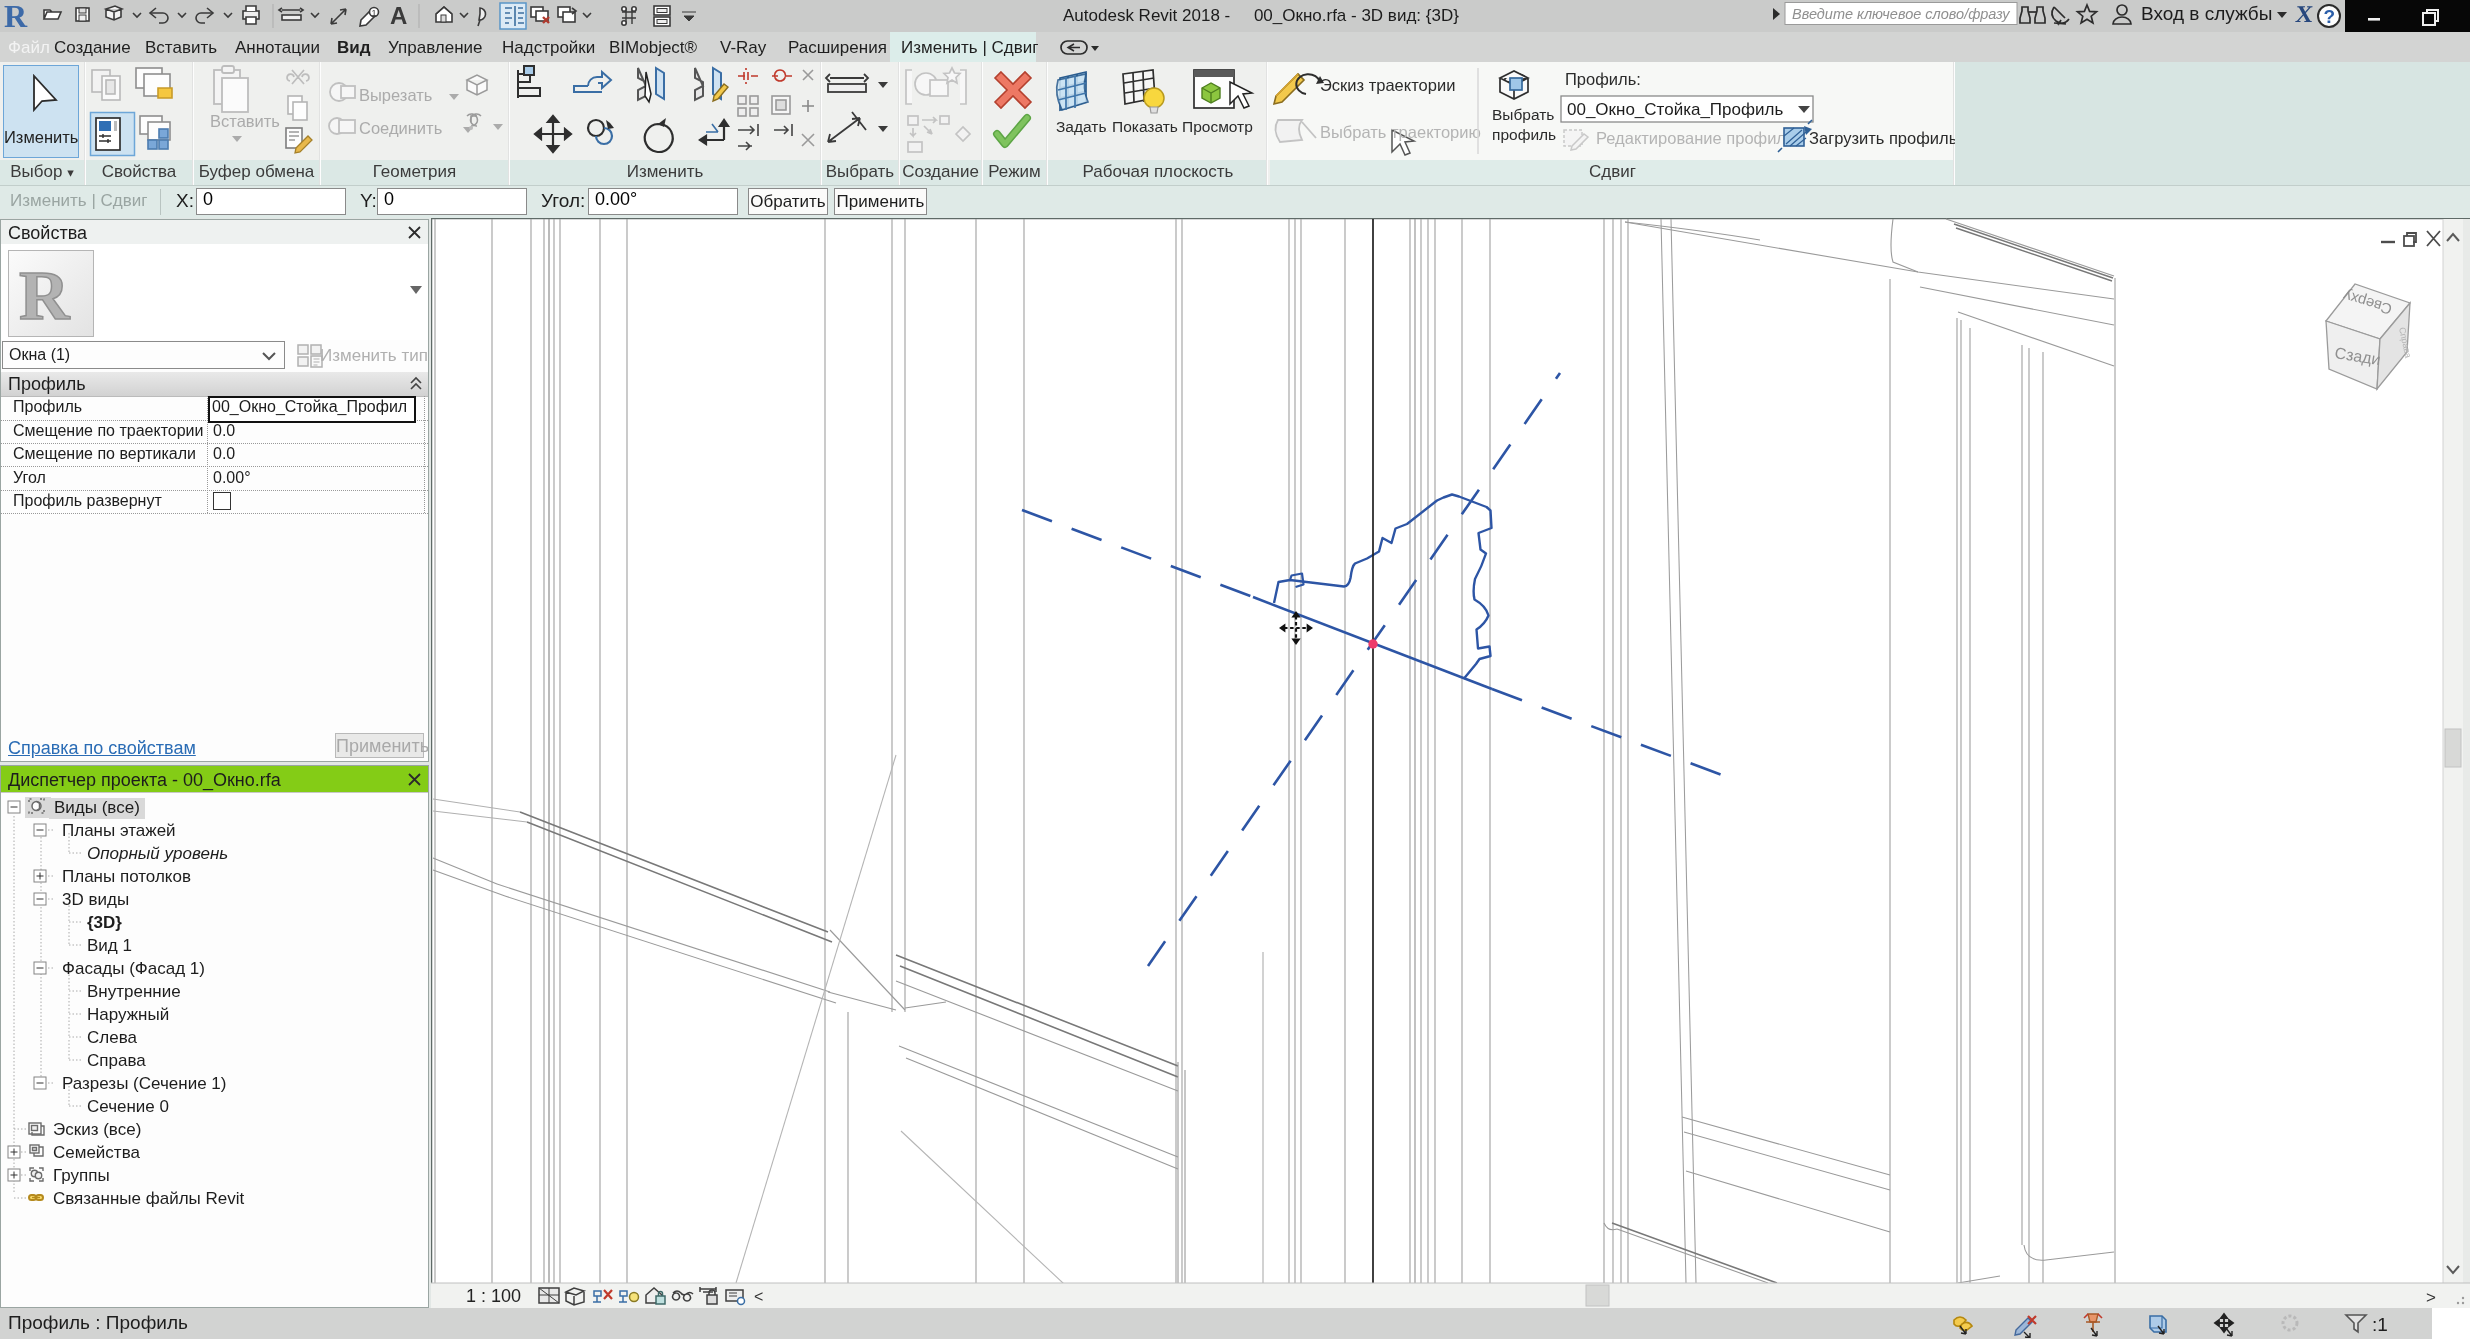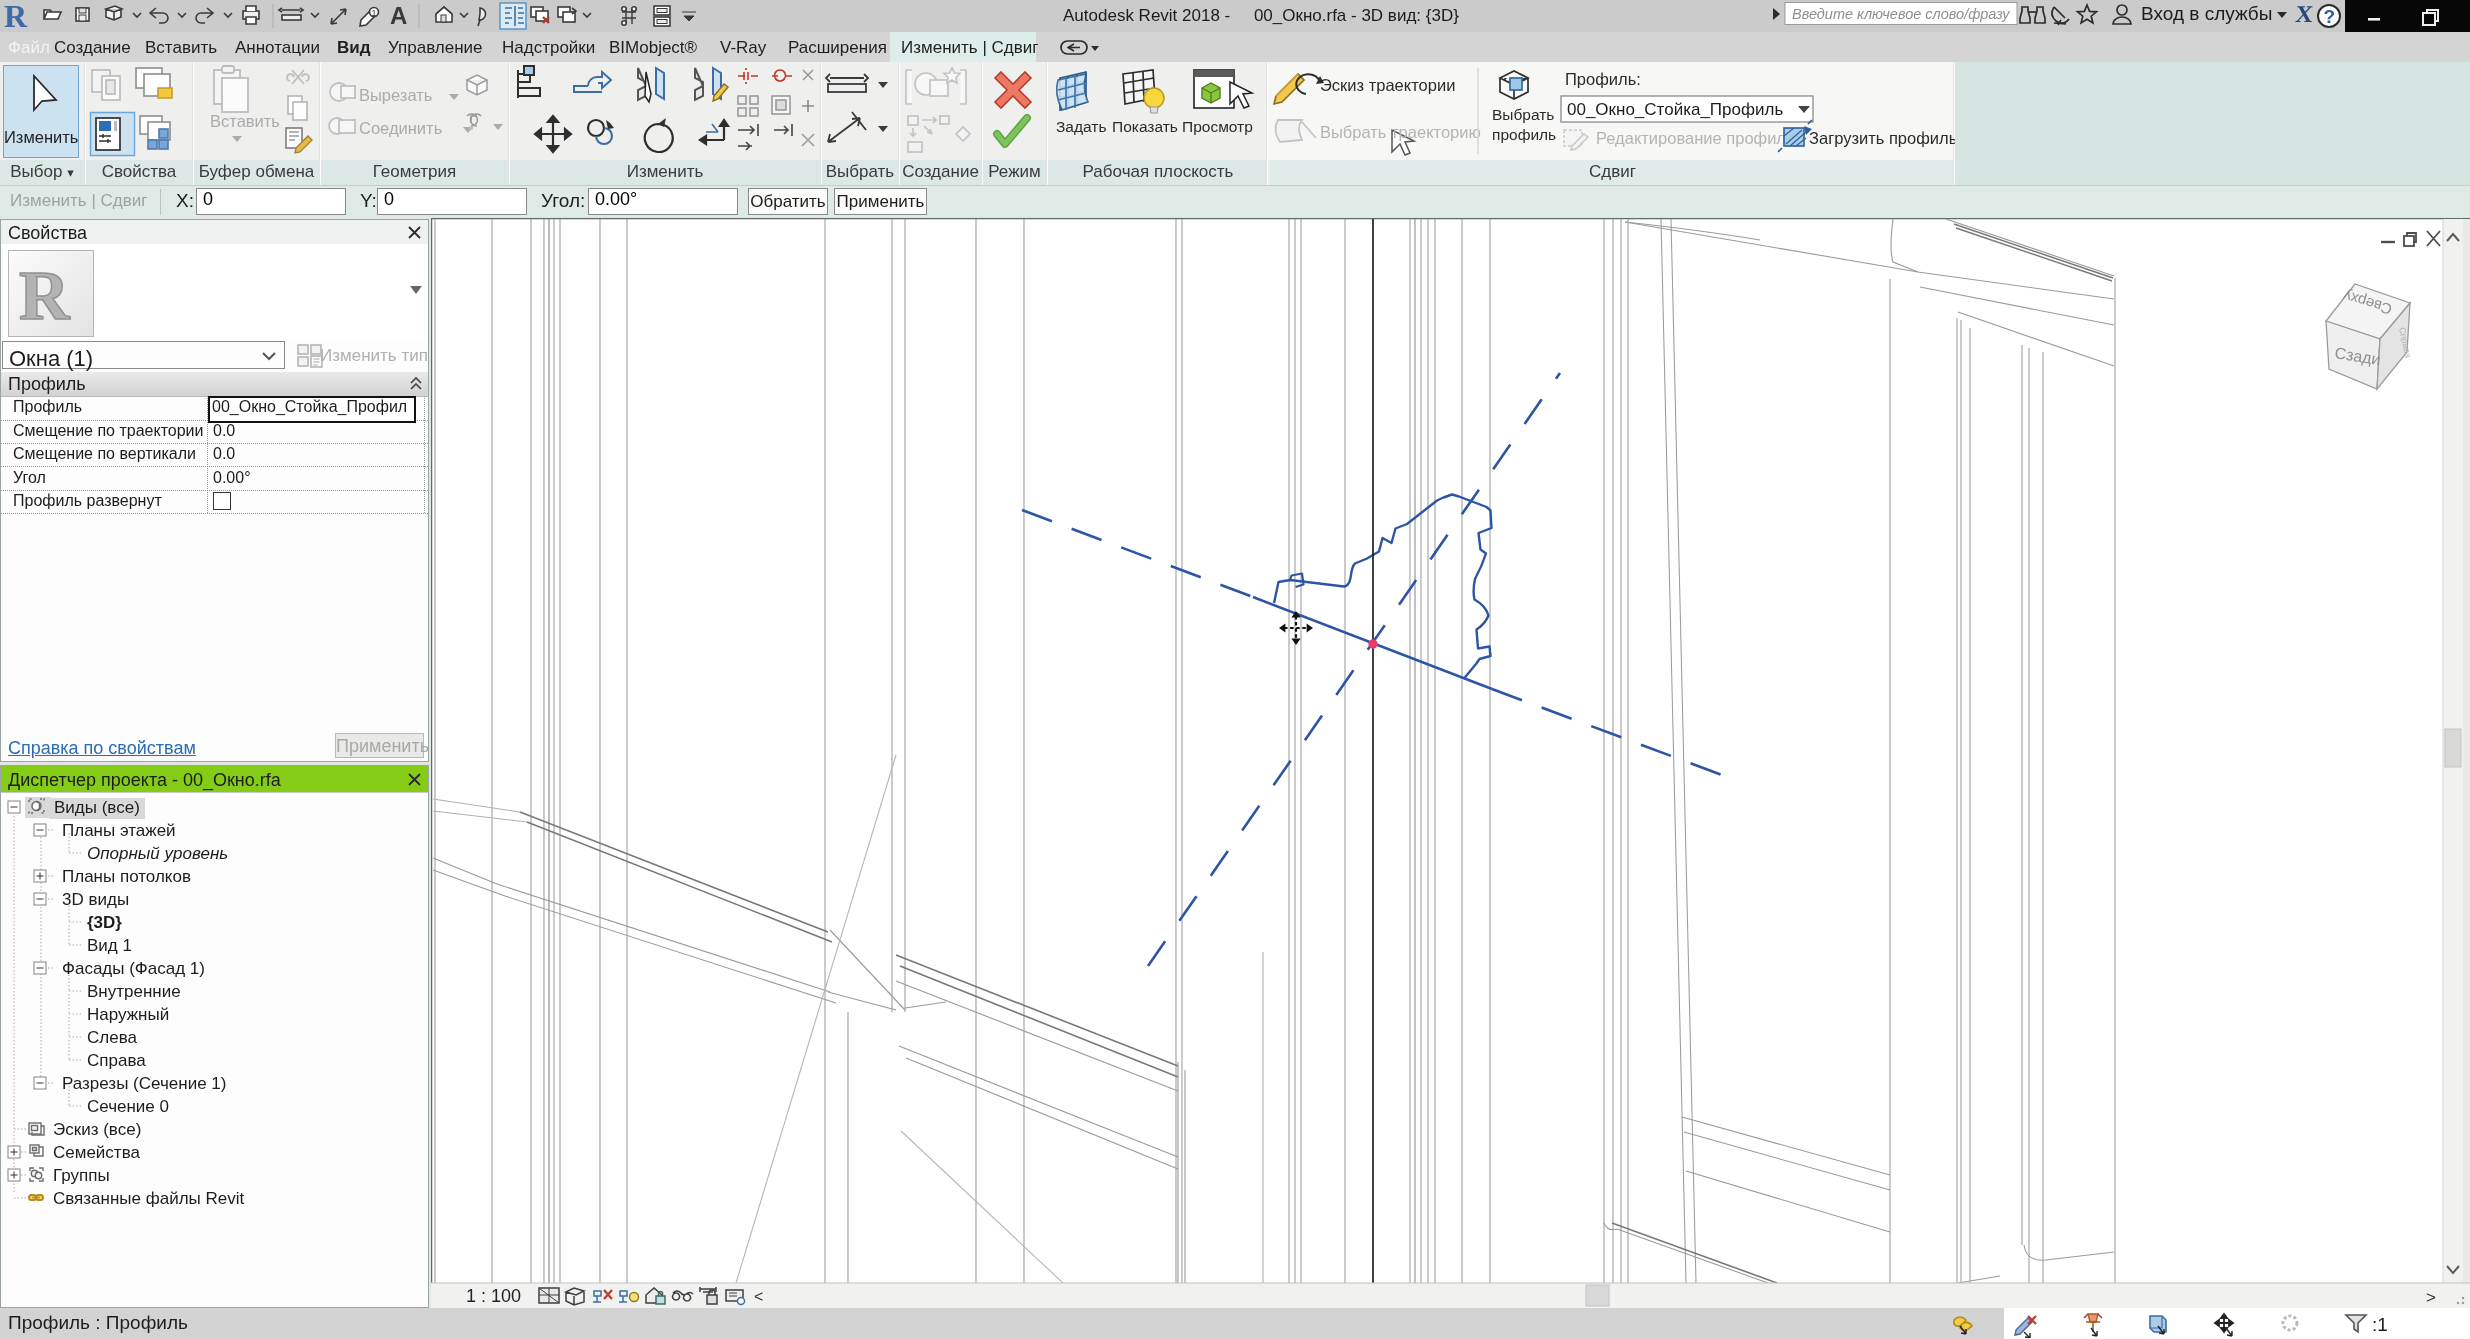--- a/index.html
+++ b/index.html
@@ -4,21 +4,21 @@
 html,body{margin:0;padding:0;width:2470px;height:1339px;overflow:hidden;background:#fff;font-family:"Liberation Sans",sans-serif;}
 .abs{position:absolute;}
 svg{display:block;}
 #titlebar{left:0;top:0;width:2470px;height:32px;background:#cacbca;}
 #tabrow{left:0;top:32px;width:2470px;height:30px;background:#d3d4d3;}
 .tab{position:absolute;top:0;height:30px;line-height:31px;font-size:17px;color:#1f1f1f;white-space:nowrap;}
 #ribbon{left:0;top:62px;width:2470px;height:123px;background:#eff0ee;}
 .plabel{position:absolute;top:98px;height:25px;line-height:24px;font-size:17px;color:#3b3b3b;text-align:center;background:#dbe8e5;white-space:nowrap;}
 .psep{position:absolute;top:0;width:2px;height:123px;background:linear-gradient(90deg,#c6c7c6 0,#fdfdfd 1px);}
 #optbar{left:0;top:185px;width:2470px;height:33px;background:#dfeae7;border-top:1px solid #c2cecb;box-sizing:border-box;}
-#statusbar{left:0;top:1308px;width:2004px;height:31px;background:#d2d3d2;}
+#statusbar{left:0;top:1308px;width:2432px;height:31px;background:#d2d3d2;}
 .fld{position:absolute;background:#fff;border:1px solid #8a8a8a;font-size:18px;box-sizing:border-box;}
 .btn{position:absolute;background:#ececeb;border:1px solid #8a8a8a;font-size:17px;text-align:center;box-sizing:border-box;color:#1d1d1d;}
 .ico{position:absolute;}
 </style></head>
 <body>
 
 <div class="abs" id="titlebar">
 <svg class="ico" style="left:0;top:0" width="700" height="32" viewBox="0 0 700 32">
 
   <text x="4" y="27" font-size="32" font-weight="bold" fill="#3d6aa8" font-family="Liberation Serif,serif">R</text>
@@ -445,21 +445,21 @@
       <svg class="ico" style="left:8px;top:6px" width="70" height="74" viewBox="0 0 70 74">
         <text x="2" y="62" font-size="70" font-weight="bold" fill="#b3b3b3" font-family="Liberation Serif,serif" stroke="#909090" stroke-width="1.5">R</text>
       </svg>
     </div>
     <svg class="ico" style="left:407px;top:40px" width="16" height="12" viewBox="0 0 16 12">
         <path d="M2 2 l6 8 6 -8 z" fill="#666"></path>
       </svg>
   </div>
 
   <div class="abs" style="left:1px;top:121px;width:283px;height:28px;background:#fdfdfd;border:1px solid #8a8a8a;box-sizing:border-box;">
-    <span style="position:absolute;left:6px;top:4px;font-size:22px;color:#1d1d1d;">Окна (1)</span>
+    <span style="position:absolute;left:6px;top:4px;font-size:16px;color:#1d1d1d;">Окна (1)</span>
     <svg class="ico" style="left:258px;top:9px" width="16" height="11" viewBox="0 0 16 11">
         <path d="M2 2 l6 6 6 -6" stroke="#555" stroke-width="2" fill="none"></path>
       </svg>
   </div>
   <svg class="ico" style="left:295px;top:123px" width="30" height="26" viewBox="0 0 30 26">
     <g stroke="#b0b0b0" stroke-width="1.5" fill="#f2f2f2">
       <rect x="2" y="2" width="10" height="9"></rect>
         <rect x="2" y="14" width="10" height="9"></rect>
         <rect x="15" y="2" width="10" height="9"></rect>
       <rect x="15" y="13" width="11" height="11" fill="#fafafa"></rect>

